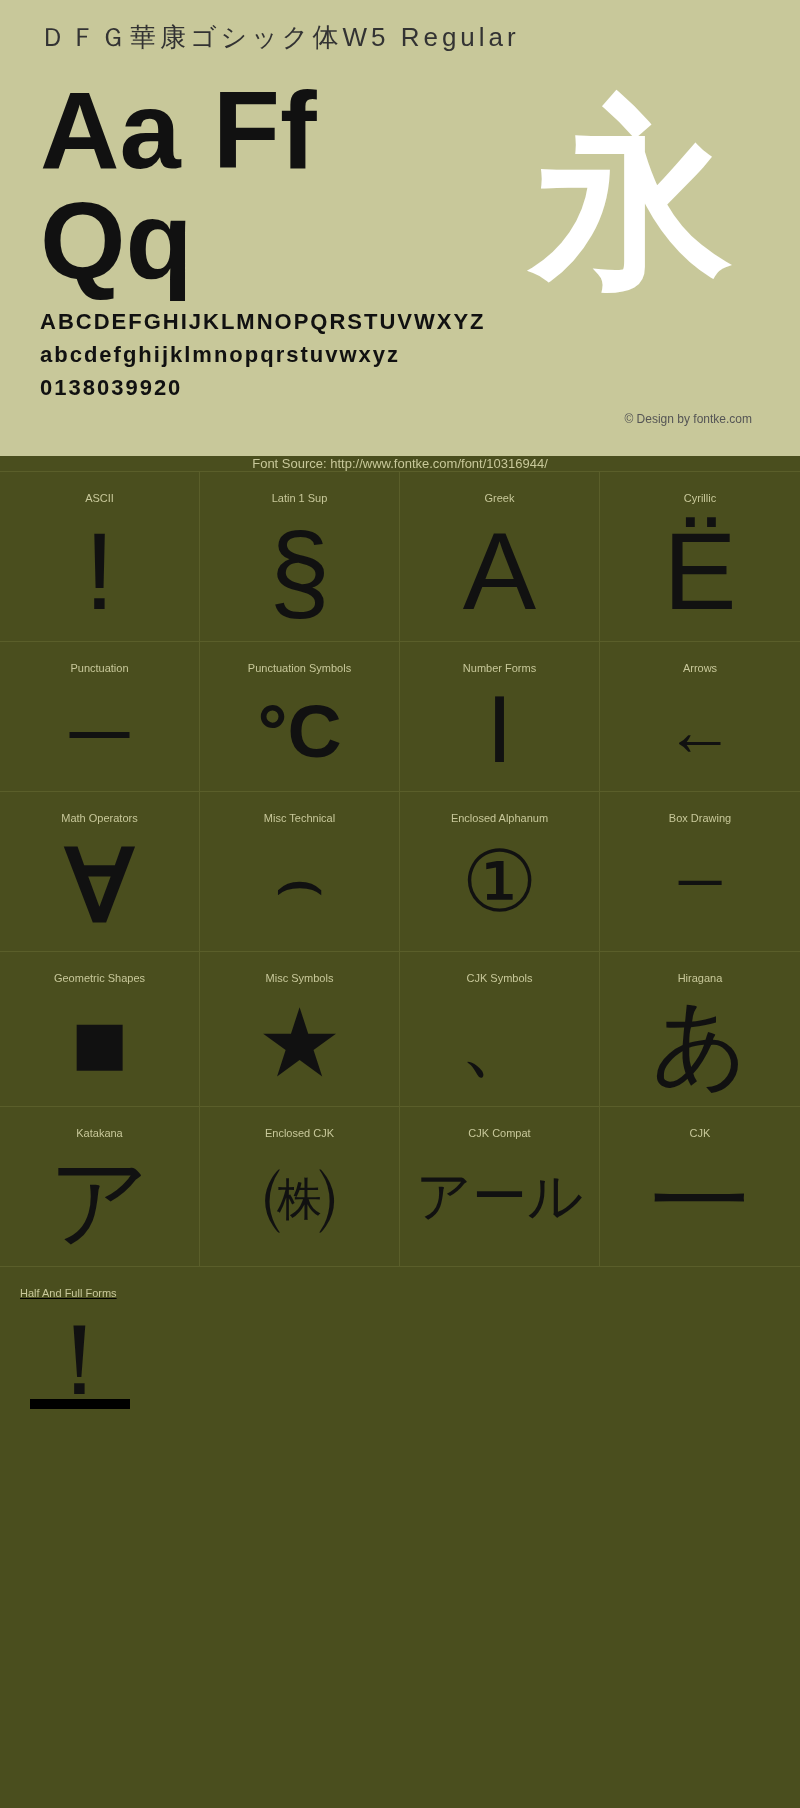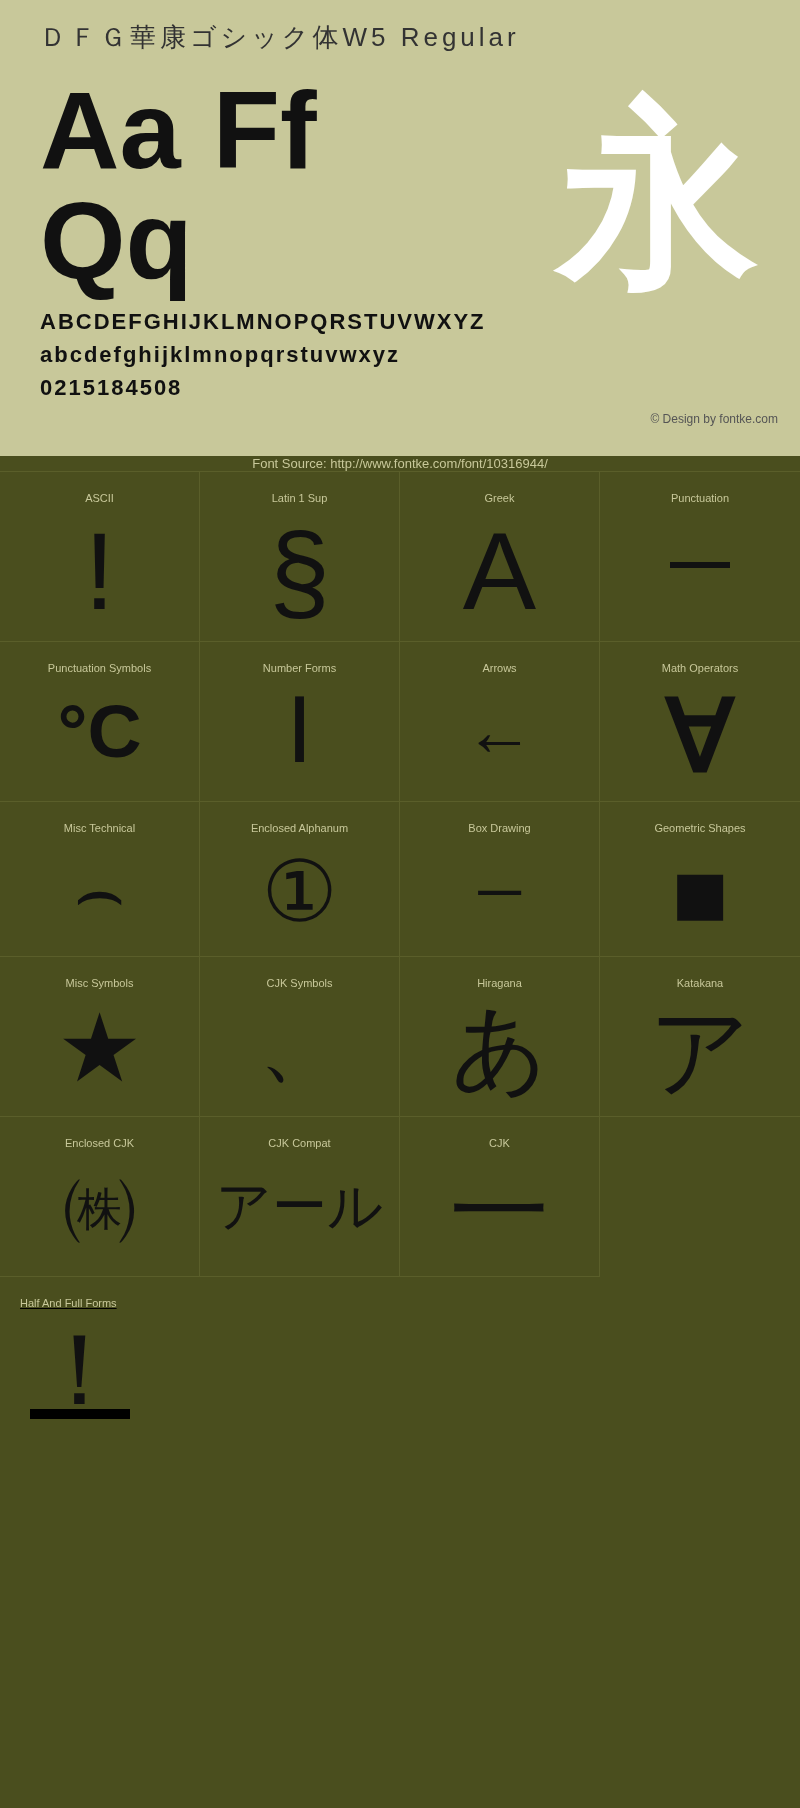--- a/index.html
+++ b/index.html
@@ -5,21 +5,21 @@
     * { margin: 0; padding: 0; box-sizing: border-box; }
     body {
       width: 800px;
       font-family: sans-serif;
       background: #4a4e1e;
     }
 
     
     .top-section {
       background: #c8c89a;
-      padding: 20px 22px 30px 40px;
+      padding: 20px 48px 30px 40px;
       position: relative;
     }
 
     .font-title {
       font-size: 26px;
       color: #333;
       letter-spacing: 4px;
       margin-bottom: 20px;
       font-family: sans-serif;
     }
@@ -170,21 +170,21 @@
       <div class="glyph-item">Qq</div>
     </div>
     <div style="flex:1; display:flex; justify-content:flex-end;">
       <div class="glyph-kanji">永</div>
     </div>
   </div>
 
   <div class="alphabet-section">
     <div class="alphabet-line">ABCDEFGHIJKLMNOPQRSTUVWXYZ</div>
     <div class="alphabet-line">abcdefghijklmnopqrstuvwxyz</div>
-    <div class="alphabet-line">0215184508</div>
+    <div class="alphabet-line">0138039920</div>
   </div>
 
   <div class="copyright">© Design by fontke.com</div>
 </div>
 
 <div class="dark-section">
   <div class="source-bar">Font Source: http://www.fontke.com/font/10316944/</div>
 
   <div class="char-grid">
 
@@ -192,20 +192,24 @@
       <div class="char-label">ASCII</div>
       <div class="char-symbol xlarge">!</div>
     </div>
     <div class="char-cell">
       <div class="char-label">Latin 1 Sup</div>
       <div class="char-symbol xlarge">§</div>
     </div>
     <div class="char-cell">
       <div class="char-label">Greek</div>
       <div class="char-symbol xlarge">Α</div>
+    </div>
+    <div class="char-cell">
+      <div class="char-label">Cyrillic</div>
+      <div class="char-symbol xlarge">Ë</div>
     </div>
 
     <div class="char-cell">
       <div class="char-label">Punctuation</div>
       <div class="char-symbol xlarge" style="font-size:60px; font-weight:900;">—</div>
     </div>
     <div class="char-cell">
       <div class="char-label">Punctuation Symbols</div>
       <div class="char-symbol large" style="font-size:75px; font-weight:700;">°C</div>
     </div>

